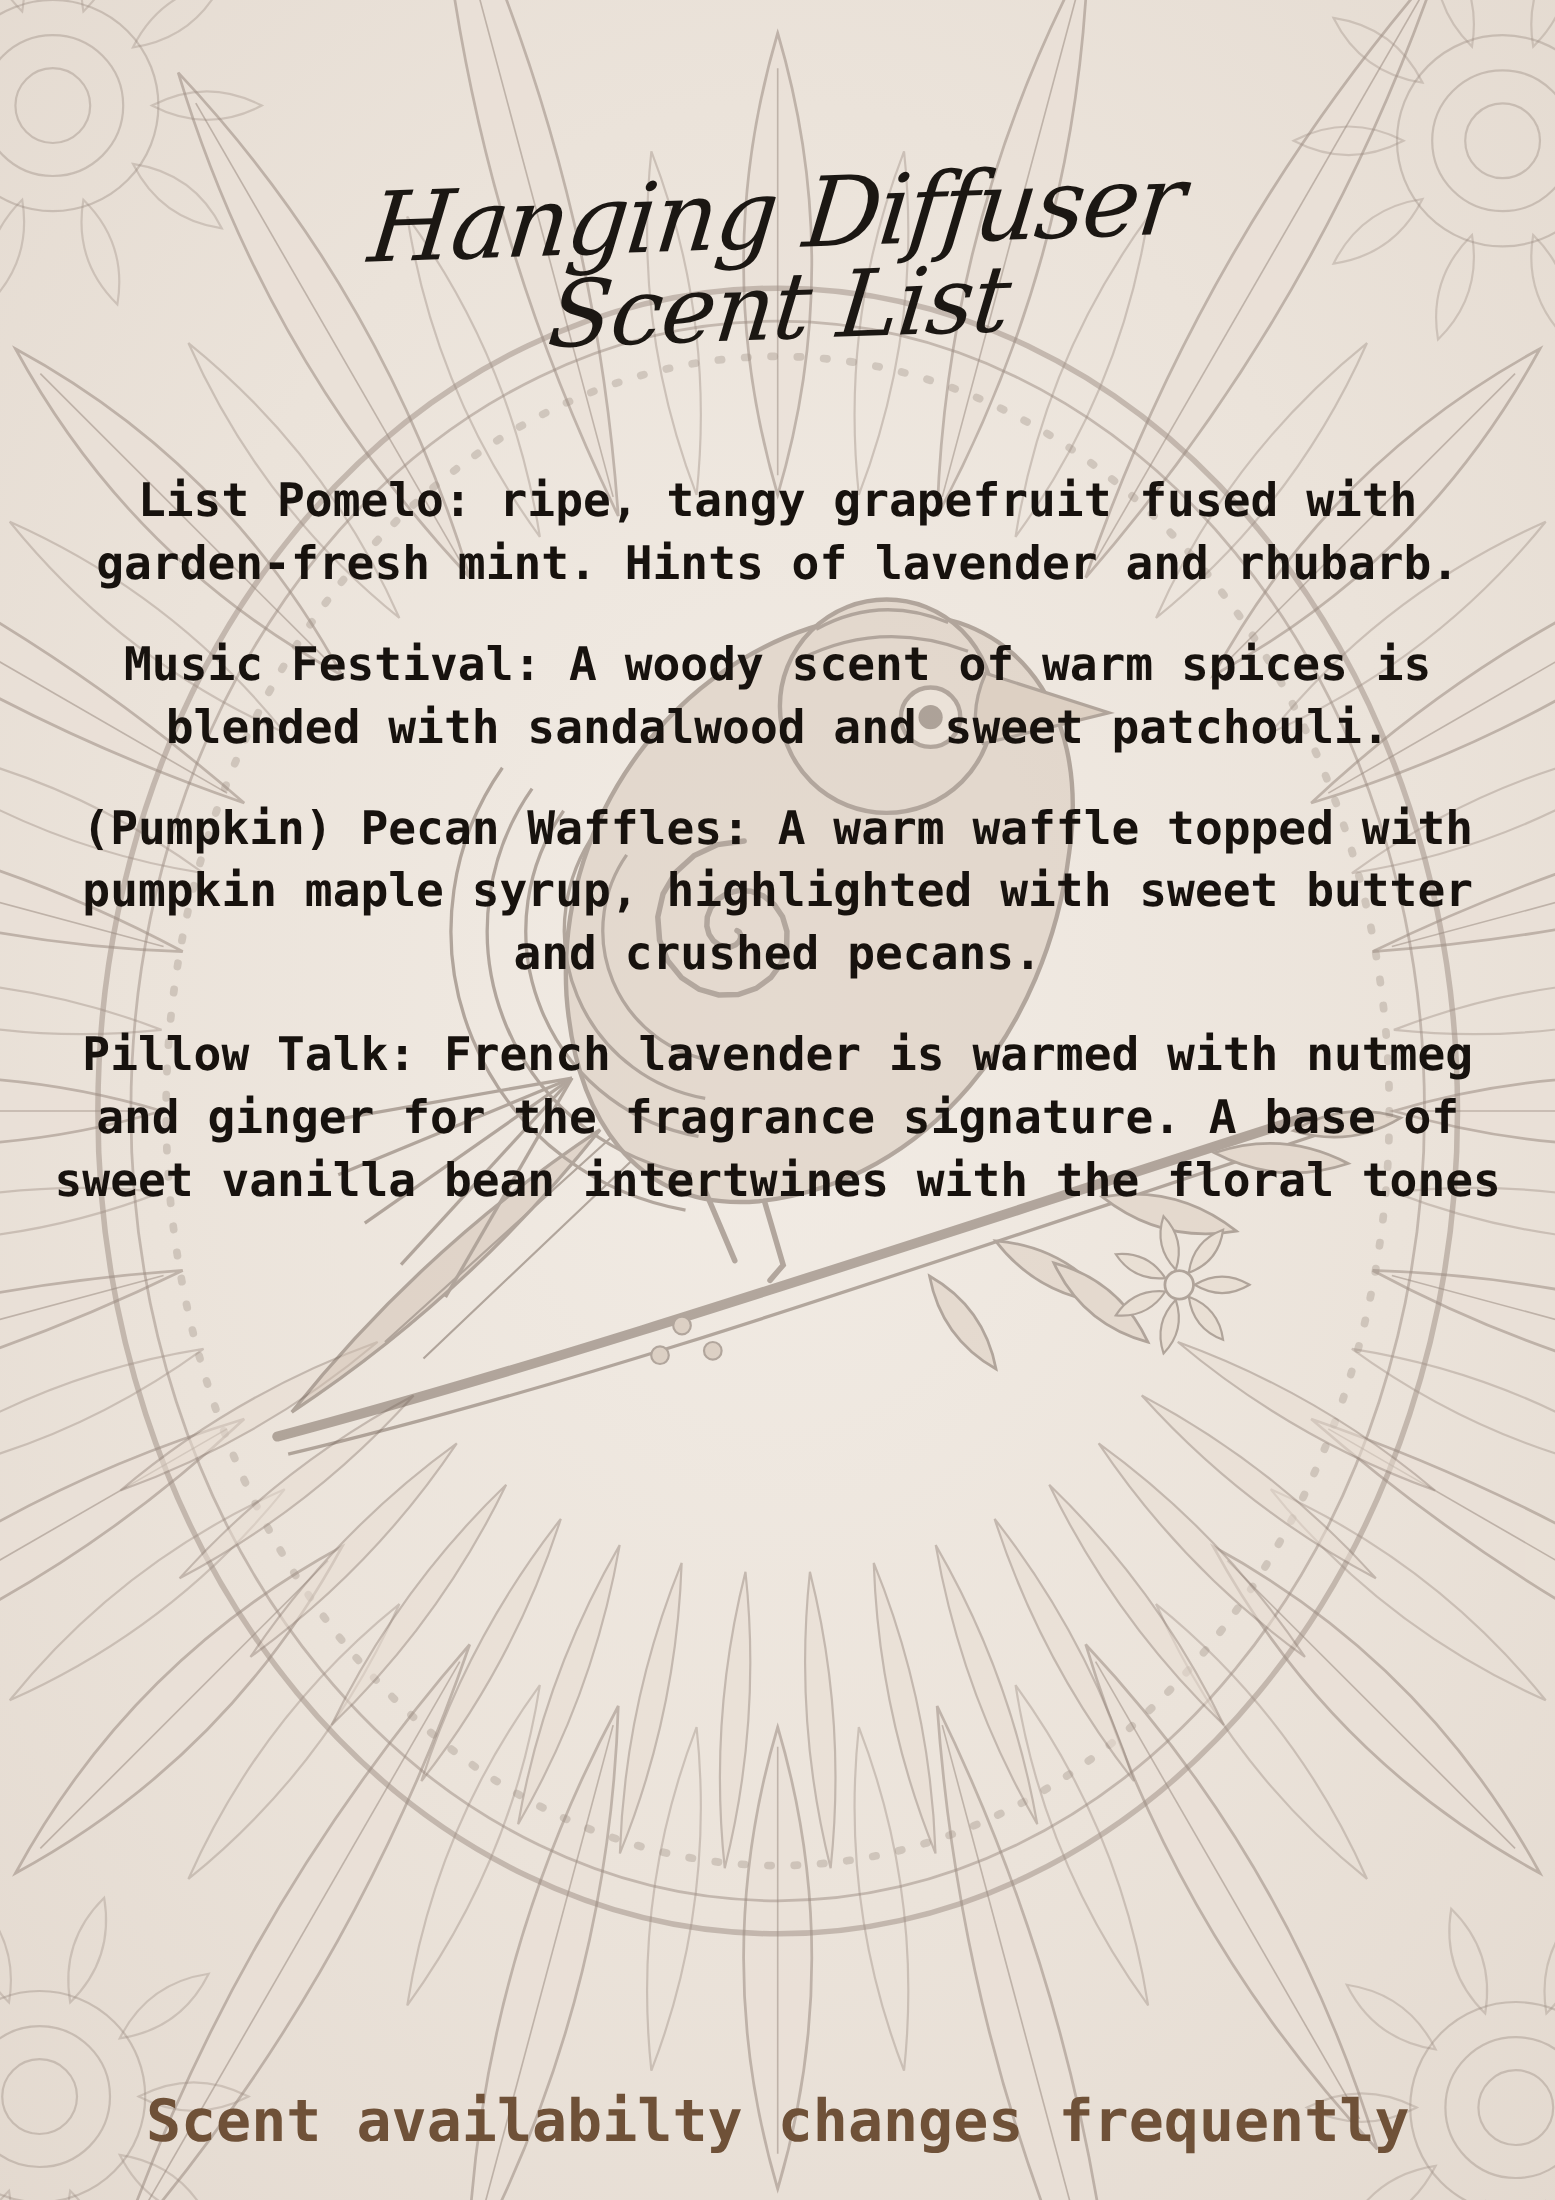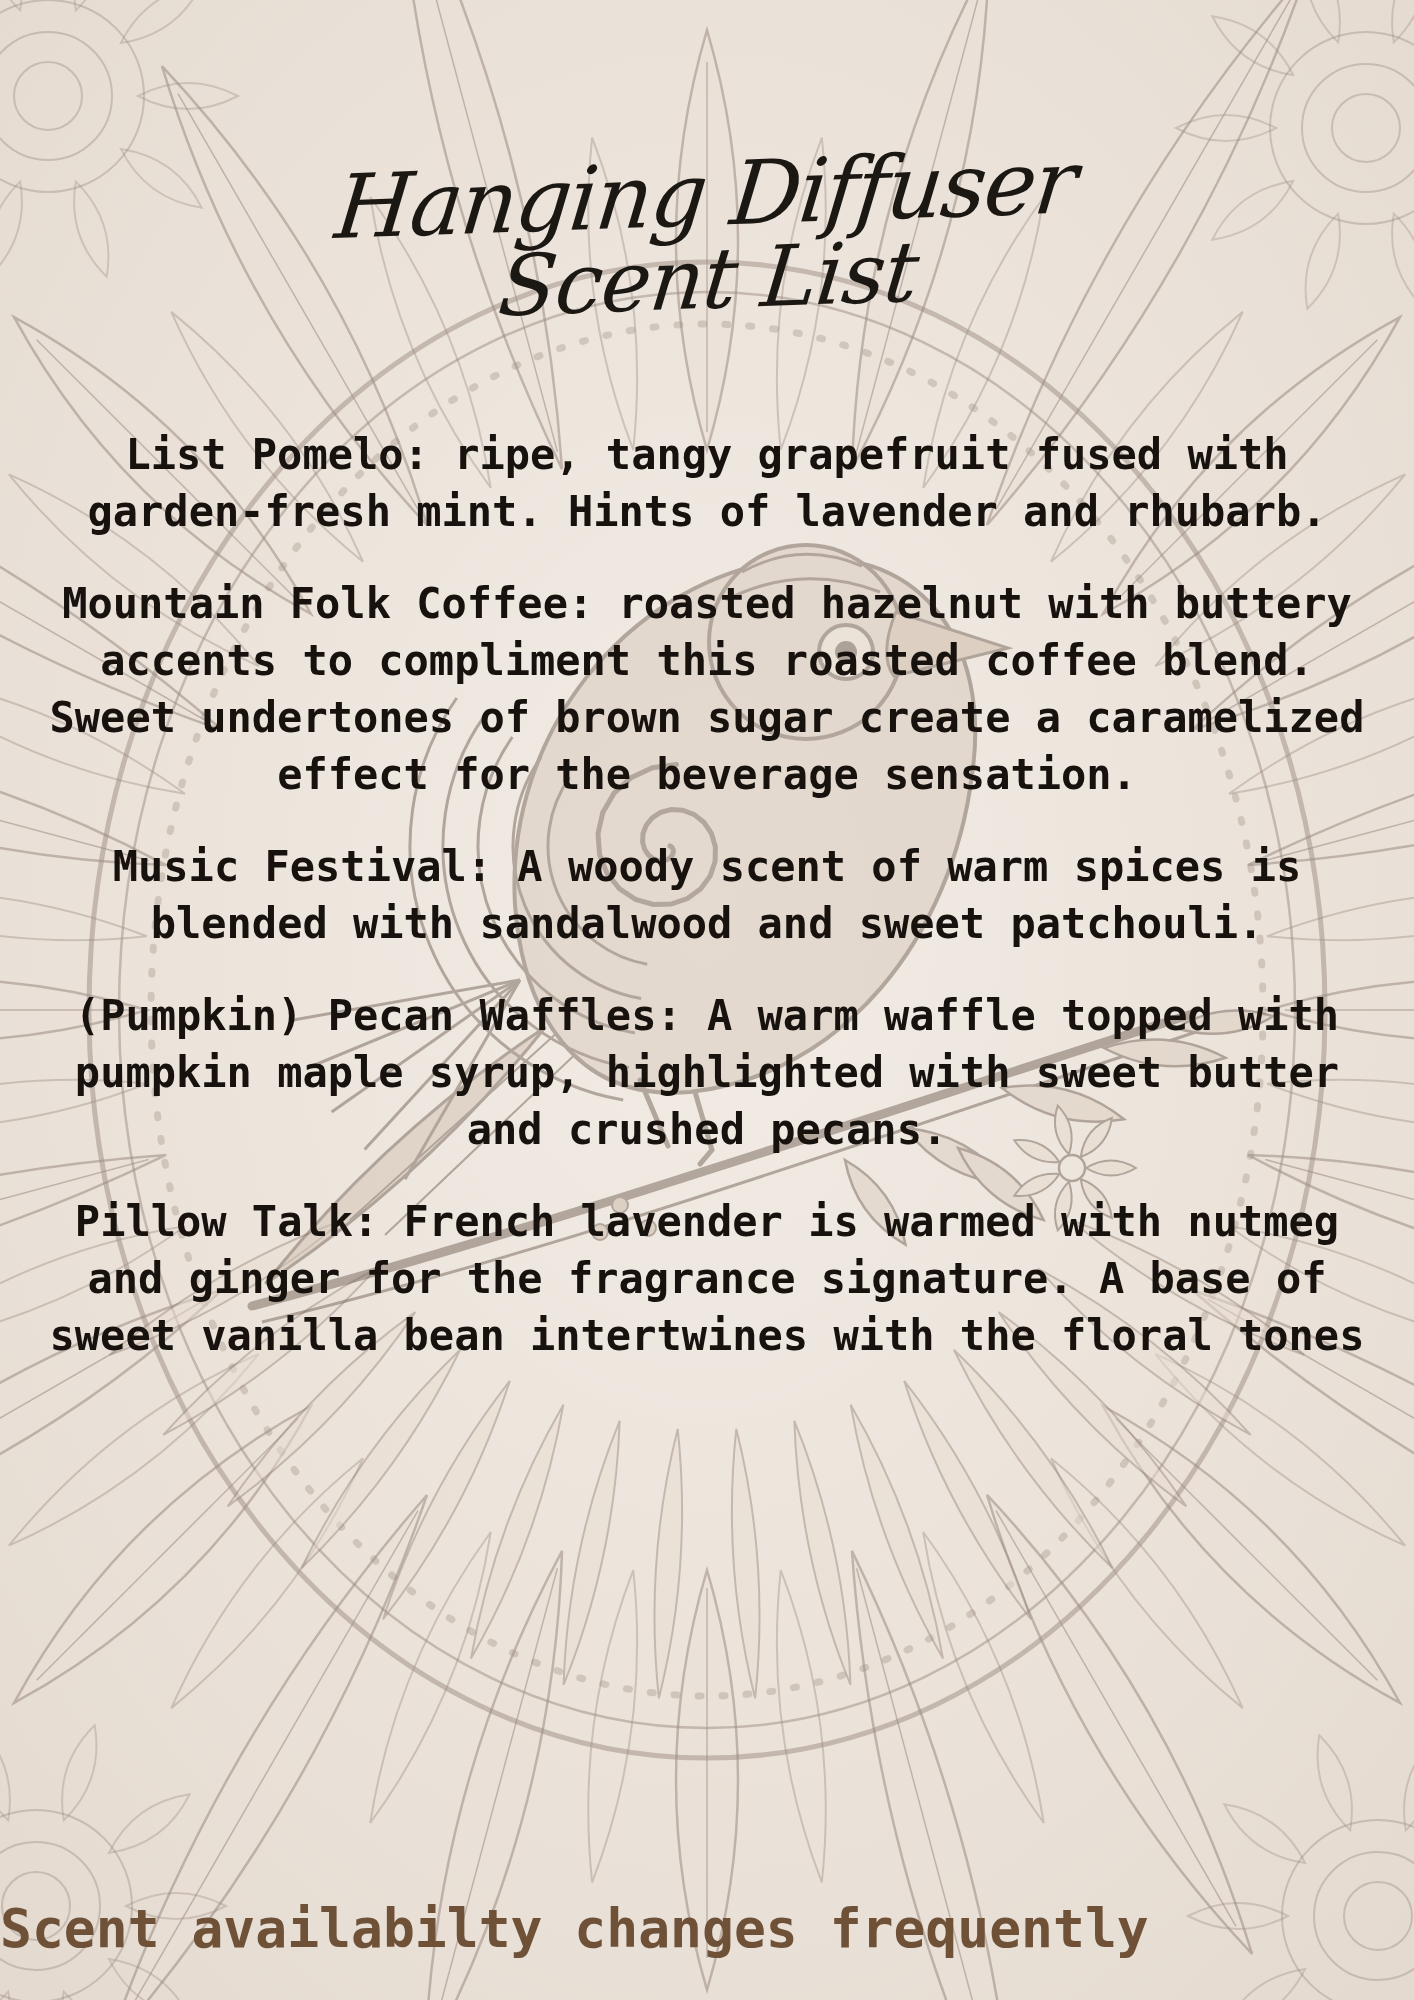--- a/index.html
+++ b/index.html
@@ -37,20 +37,21 @@
     text-align:center;
   }
   .scent{
     margin:0 0 35px 0;
     font-size:42px;line-height:57px;font-weight:700;
     color:var(--ink,#17120e);
     white-space:pre-line;
   }
   .footer-note{
     position:absolute;top:1902px;left:0;width:100%;
+    text-align:center;
     font-size:53px;line-height:1;font-weight:700;
     color:var(--footer,#6f5138);
     white-space:nowrap;
   }
 </style>
 </head>
 <body style="background: rgb(235, 227, 218);">
 
 <svg id="bg-art" width="1414" height="2000" viewBox="0 0 1414 2000">
   <defs>
@@ -266,24 +267,20 @@
 <div class="content">
 
   <div class="script-title">
     <div class="line1">Hanging Diffuser</div>
     <div class="line2">Scent List</div>
   </div>
 
   <div class="scent-list">
     <p class="scent">List Pomelo: ripe, tangy grapefruit fused with
 garden-fresh mint. Hints of lavender and rhubarb.</p>
-    <p class="scent">Mountain Folk Coffee: roasted hazelnut with buttery
-accents to compliment this roasted coffee blend.
-Sweet undertones of brown sugar create a caramelized
-effect for the beverage sensation.</p>
     <p class="scent">Music Festival: A woody scent of warm spices is
 blended with sandalwood and sweet patchouli.</p>
     <p class="scent">(Pumpkin) Pecan Waffles: A warm waffle topped with
 pumpkin maple syrup, highlighted with sweet butter
 and crushed pecans.</p>
     <p class="scent">Pillow Talk: French lavender is warmed with nutmeg
 and ginger for the fragrance signature. A base of
 sweet vanilla bean intertwines with the floral tones</p>
   </div>
 

